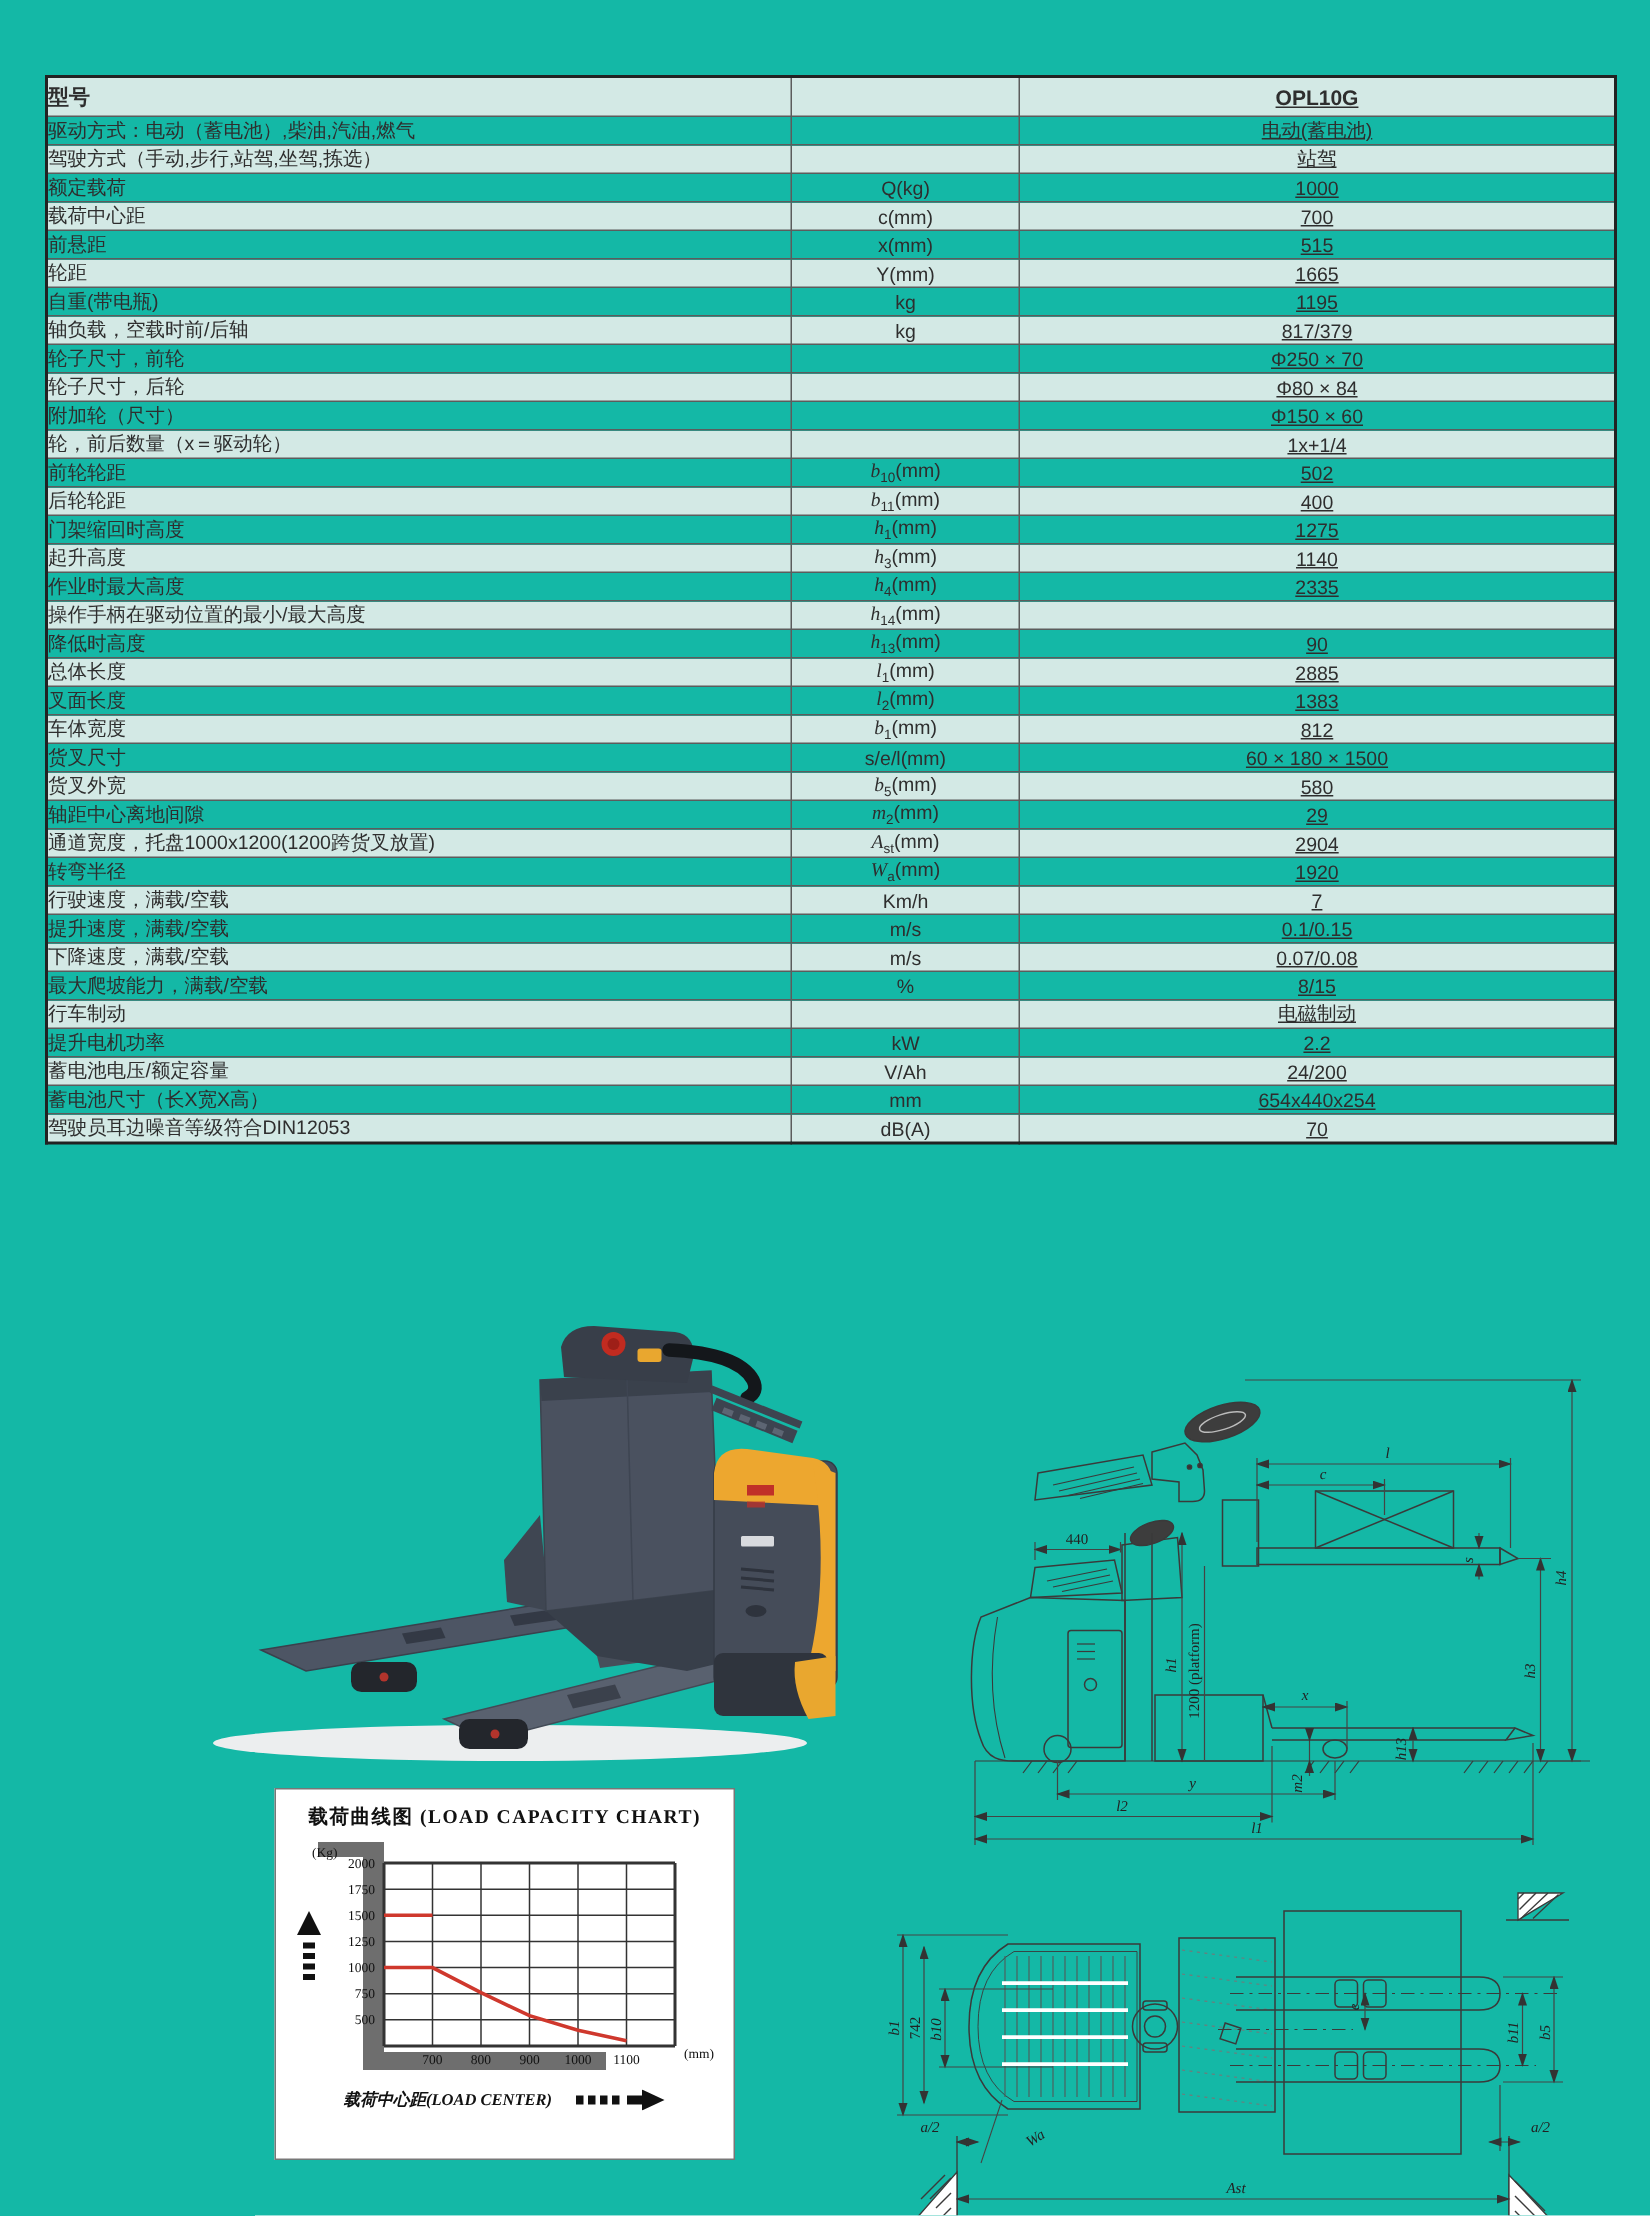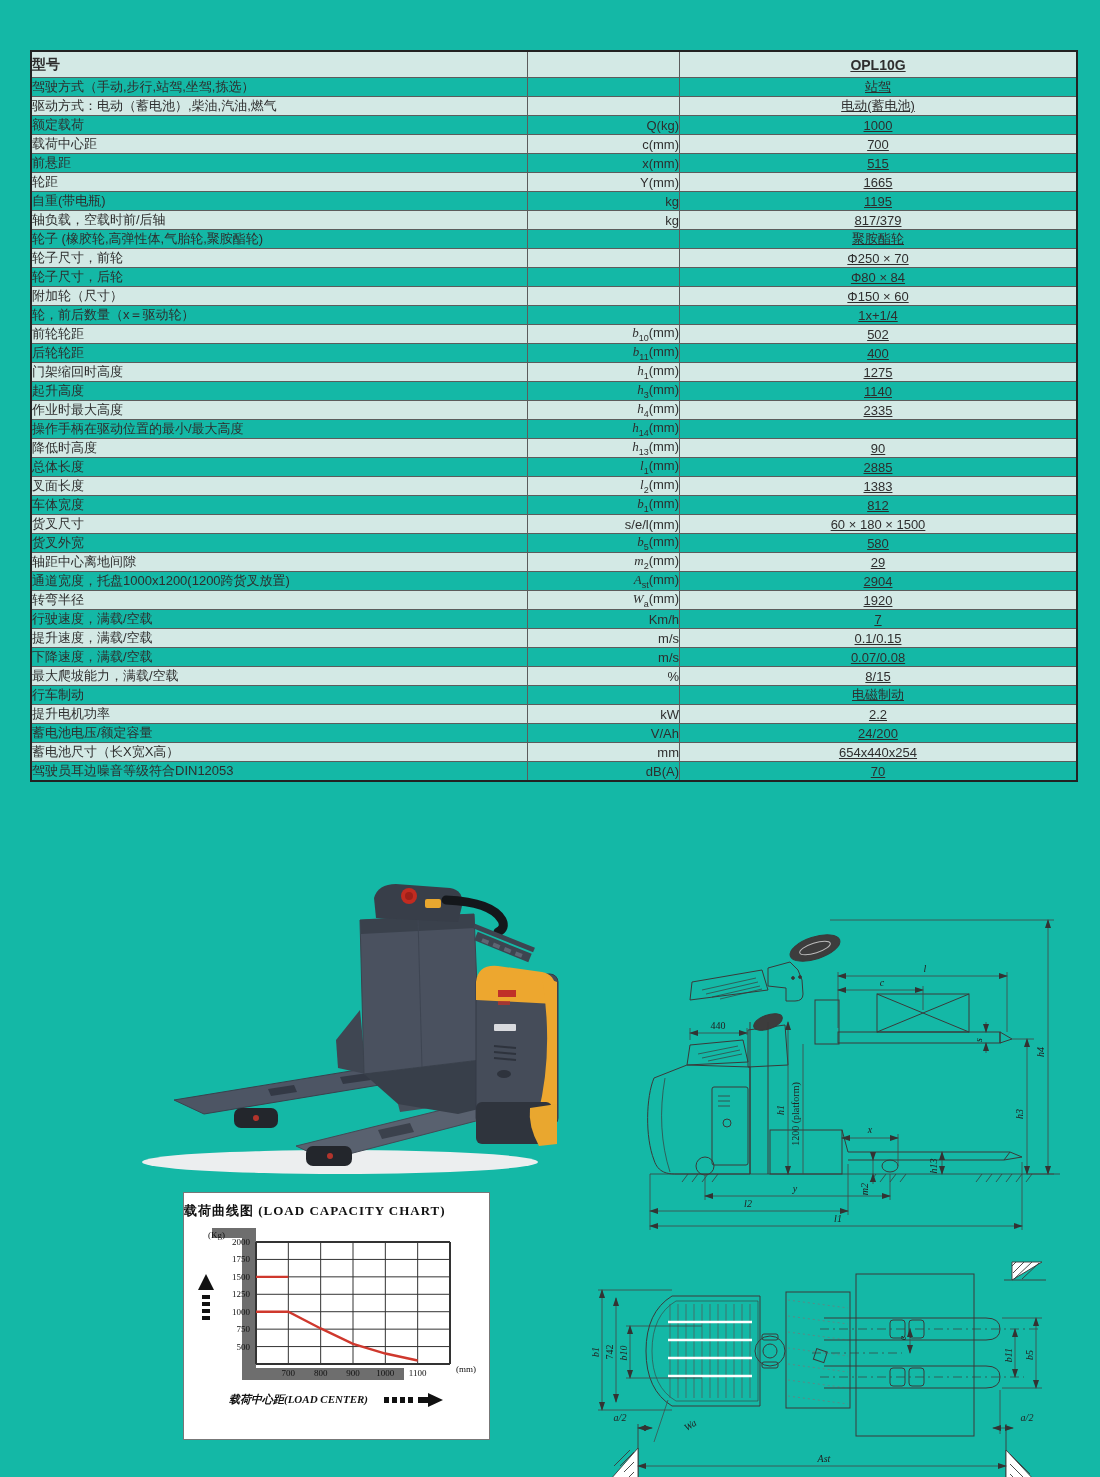--- a/index.html
+++ b/index.html
@@ -6,35 +6,35 @@
   .page{position:relative;width:1100px;height:1477px;background:#14b8a6;overflow:hidden;
         font-family:"Liberation Sans",sans-serif;}
   
   .spec{position:absolute;left:30px;top:50px;width:1048px;border-collapse:collapse;
         table-layout:fixed;font-size:13px;color:#2e2e2e;border:2px solid #222;}
   .spec th,.spec td{border:1px solid #5c5c5c;height:18px;padding:0;overflow:hidden;
         white-space:nowrap;font-weight:normal;}
   .spec thead th{height:25px;font-size:14px;font-weight:bold;background:#d3e9e5;}
   .spec tbody tr:nth-child(even) td{background:#d3e9e5;}
   .c1{text-align:left;padding-left:14px;}
-  .c2{text-align:right;padding-left:20px;}
+  .c2{text-align:center;padding-left:20px;}
   .c2 i{font-family:"Liberation Serif",serif;font-style:italic;}
   .c2 sub{font-size:9px;}
   .c3{text-align:center;text-decoration:underline;}
   
   .photo{position:absolute;left:78px;top:862px;width:484px;height:324px;}
   
   .side-drawing{position:absolute;left:590px;top:882px;width:510px;height:356px;}
   .top-drawing{position:absolute;left:572px;top:1238px;width:528px;height:239px;}
   svg text.dim{font:italic 10px "Liberation Serif",serif;fill:#222;}
   svg text.dimn{font:10px "Liberation Serif",serif;fill:#222;}
   
   .chart-box{position:absolute;left:183px;top:1192px;width:307px;height:248px;
         border:1px solid #777;background:#fff;box-sizing:border-box;}
-  .chart-title{margin-top:9px;text-align:left;font:bold 13px "Liberation Serif",serif;
+  .chart-title{margin-top:9px;text-align:center;font:bold 13px "Liberation Serif",serif;
         color:#111;letter-spacing:1px;}
   .chart-svg{display:block;margin-top:2px;}
   .chart-xrow{display:flex;align-items:center;justify-content:center;gap:14px;margin-top:-2px;}
   .chart-xrow span{font:italic bold 11px "Liberation Serif",serif;color:#111;}
   .cap-tick{font:9px "Liberation Serif",serif;fill:#111;}
 </style>
 </head>
 <body>
 
 <div class="page">
@@ -47,30 +47,30 @@
       </colgroup>
     <thead>
       <tr>
         <th class="c1">型号</th>
         <th class="c2"></th>
         <th class="c3">OPL10G</th>
       </tr>
     </thead>
     <tbody id="spec-body">
         <tr>
+          <td class="c1">驱动方式：电动（蓄电池）,柴油,汽油,燃气</td>
+          <td class="c2"></td>
+          <td class="c3">电动(蓄电池)</td>
+        </tr>
+        <tr>
           <td class="c1">驾驶方式（手动,步行,站驾,坐驾,拣选）</td>
           <td class="c2"></td>
           <td class="c3">站驾</td>
         </tr>
         <tr>
-          <td class="c1">驱动方式：电动（蓄电池）,柴油,汽油,燃气</td>
-          <td class="c2"></td>
-          <td class="c3">电动(蓄电池)</td>
-        </tr>
-        <tr>
           <td class="c1">额定载荷</td>
           <td class="c2">Q(kg)</td>
           <td class="c3">1000</td>
         </tr>
         <tr>
           <td class="c1">载荷中心距</td>
           <td class="c2">c(mm)</td>
           <td class="c3">700</td>
         </tr>
         <tr>
@@ -85,25 +85,20 @@
         </tr>
         <tr>
           <td class="c1">自重(带电瓶)</td>
           <td class="c2">kg</td>
           <td class="c3">1195</td>
         </tr>
         <tr>
           <td class="c1">轴负载，空载时前/后轴</td>
           <td class="c2">kg</td>
           <td class="c3">817/379</td>
-        </tr>
-        <tr>
-          <td class="c1">轮子 (橡胶轮,高弹性体,气胎轮,聚胺酯轮)</td>
-          <td class="c2"></td>
-          <td class="c3">聚胺酯轮</td>
         </tr>
         <tr>
           <td class="c1">轮子尺寸，前轮</td>
           <td class="c2"></td>
           <td class="c3">Φ250 × 70</td>
         </tr>
         <tr>
           <td class="c1">轮子尺寸，后轮</td>
           <td class="c2"></td>
           <td class="c3">Φ80 × 84</td>

